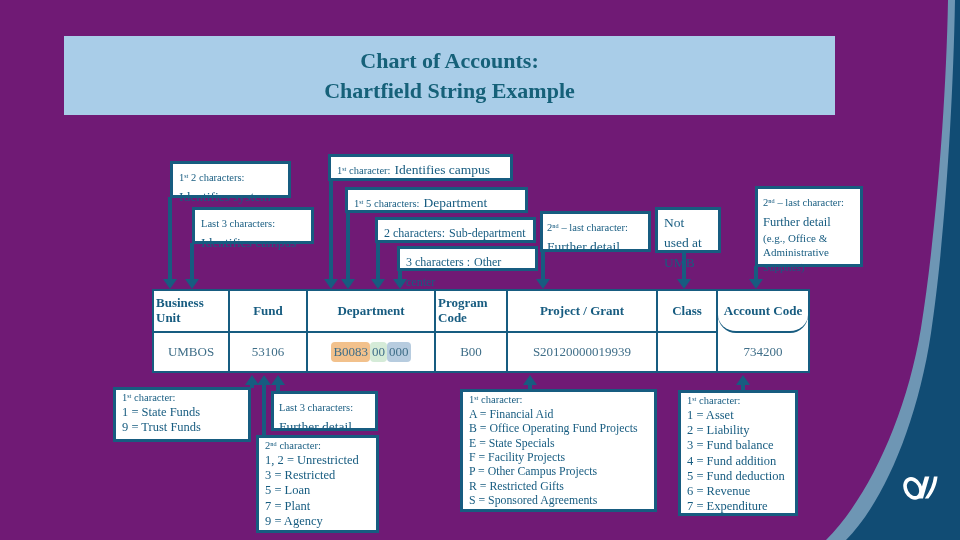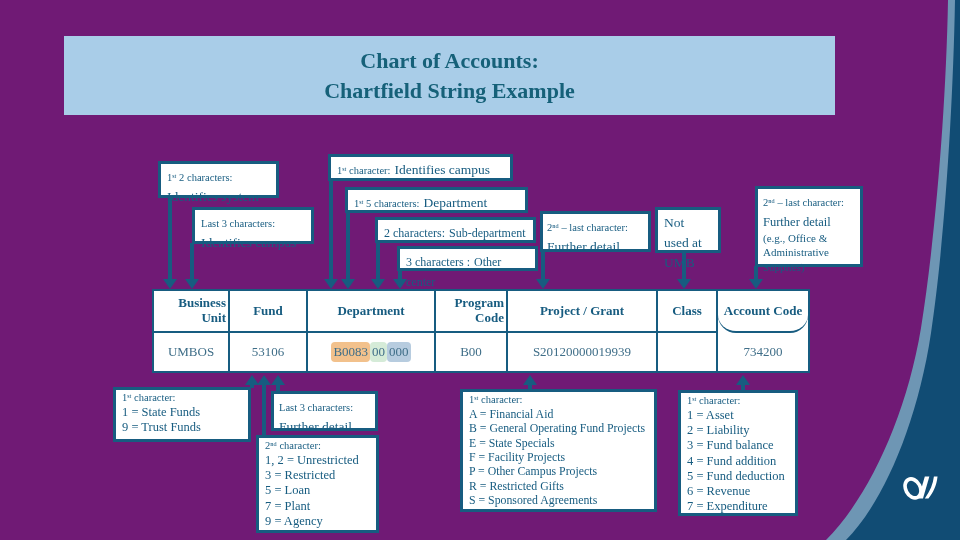--- a/index.html
+++ b/index.html
@@ -25,21 +25,21 @@
   .list-box{line-height:1.22;}
   .list-box .ttl{font-size:10.5px;display:block;}
   .list-box .ln{font-size:12.5px;display:block;white-space:nowrap;}
   .list-box.tight .ln{font-size:11.8px;}
   .box .note{font-size:11px;display:block;line-height:1.3;}
   
   .coa-table{position:absolute;left:152px;top:289px;z-index:2;background:#fff;
              border:2px solid var(--accent);display:grid;
              grid-template-columns:76px 78px 128px 72px 150px 60px 90px;}
   .coa-table .th,.coa-table .td{border-right:2px solid var(--accent);display:flex;
-             align-items:center;justify-content:center;text-align:right;box-sizing:border-box;}
+             align-items:center;justify-content:center;text-align:left;box-sizing:border-box;}
   .coa-table .th{height:42px;border-bottom:2px solid var(--accent);font-weight:bold;
              font-size:13px;line-height:1.15;color:var(--accent);padding:2px;}
   .coa-table .td{height:38px;font-size:13px;color:var(--value-color);}
   .coa-table .th:nth-child(7n),.coa-table .td:nth-child(7n){border-right:none;border-radius:18px;}
   .seg{padding:2px 2px;border-radius:4px;}
   
   .arr{position:absolute;width:4px;background:var(--accent);z-index:1;}
   .arr i{position:absolute;width:0;height:0;}
   .arr.down i{bottom:-9px;left:-5px;border-left:7px solid transparent;border-right:7px solid transparent;
               border-top:10px solid var(--accent);}
@@ -59,21 +59,21 @@
   <svg class="swoosh" width="960" height="540" viewBox="0 0 960 540">
     <path d="M 948 0 L 960 0 L 960 540 L 826 540 C 868 498 906 418 921 328 C 935 240 946 110 948 0 Z" style="fill:var(--swoosh-light)"></path>
     <path d="M 955 0 L 960 0 L 960 540 L 846 540 C 882 504 917 426 931 333 C 944 246 953 112 955 0 Z" style="fill:var(--swoosh-dark)"></path>
   </svg>
 
   <div class="title-bar">
     <div>Chart of Accounts:</div>
     <div>Chartfield String Example</div>
   </div>
 
-  <div class="box" style="left:158px;top:161px;width:121px;height:37px;">
+  <div class="box" style="left:170px;top:161px;width:121px;height:37px;">
     <span class="pre">1ˢᵗ 2 characters:</span><br>
     <span class="lbl">Identifies system</span>
   </div>
 
   <div class="box" style="left:192px;top:207px;width:122px;height:37px;">
     <span class="pre">Last 3 characters:</span><br>
     <span class="lbl">Identifies campus</span>
   </div>
 
   <div class="box inline" style="left:328px;top:154px;width:185px;height:27px;">
@@ -149,21 +149,21 @@
     <span class="ln">1, 2 = Unrestricted</span>
     <span class="ln">3 = Restricted</span>
     <span class="ln">5 = Loan</span>
     <span class="ln">7 = Plant</span>
     <span class="ln">9 = Agency</span>
   </div>
 
   <div class="box list-box tight" style="left:460px;top:389px;width:197px;height:123px;">
     <span class="ttl">1ˢᵗ character:</span>
     <span class="ln">A = Financial Aid</span>
-    <span class="ln">B = General Operating Fund Projects</span>
+    <span class="ln">B = Office Operating Fund Projects</span>
     <span class="ln">E = State Specials</span>
     <span class="ln">F = Facility Projects</span>
     <span class="ln">P = Other Campus Projects</span>
     <span class="ln">R = Restricted Gifts</span>
     <span class="ln">S = Sponsored Agreements</span>
   </div>
 
   <div class="box list-box" style="left:678px;top:390px;width:120px;height:126px;">
     <span class="ttl">1ˢᵗ character:</span>
     <span class="ln">1 = Asset</span>

